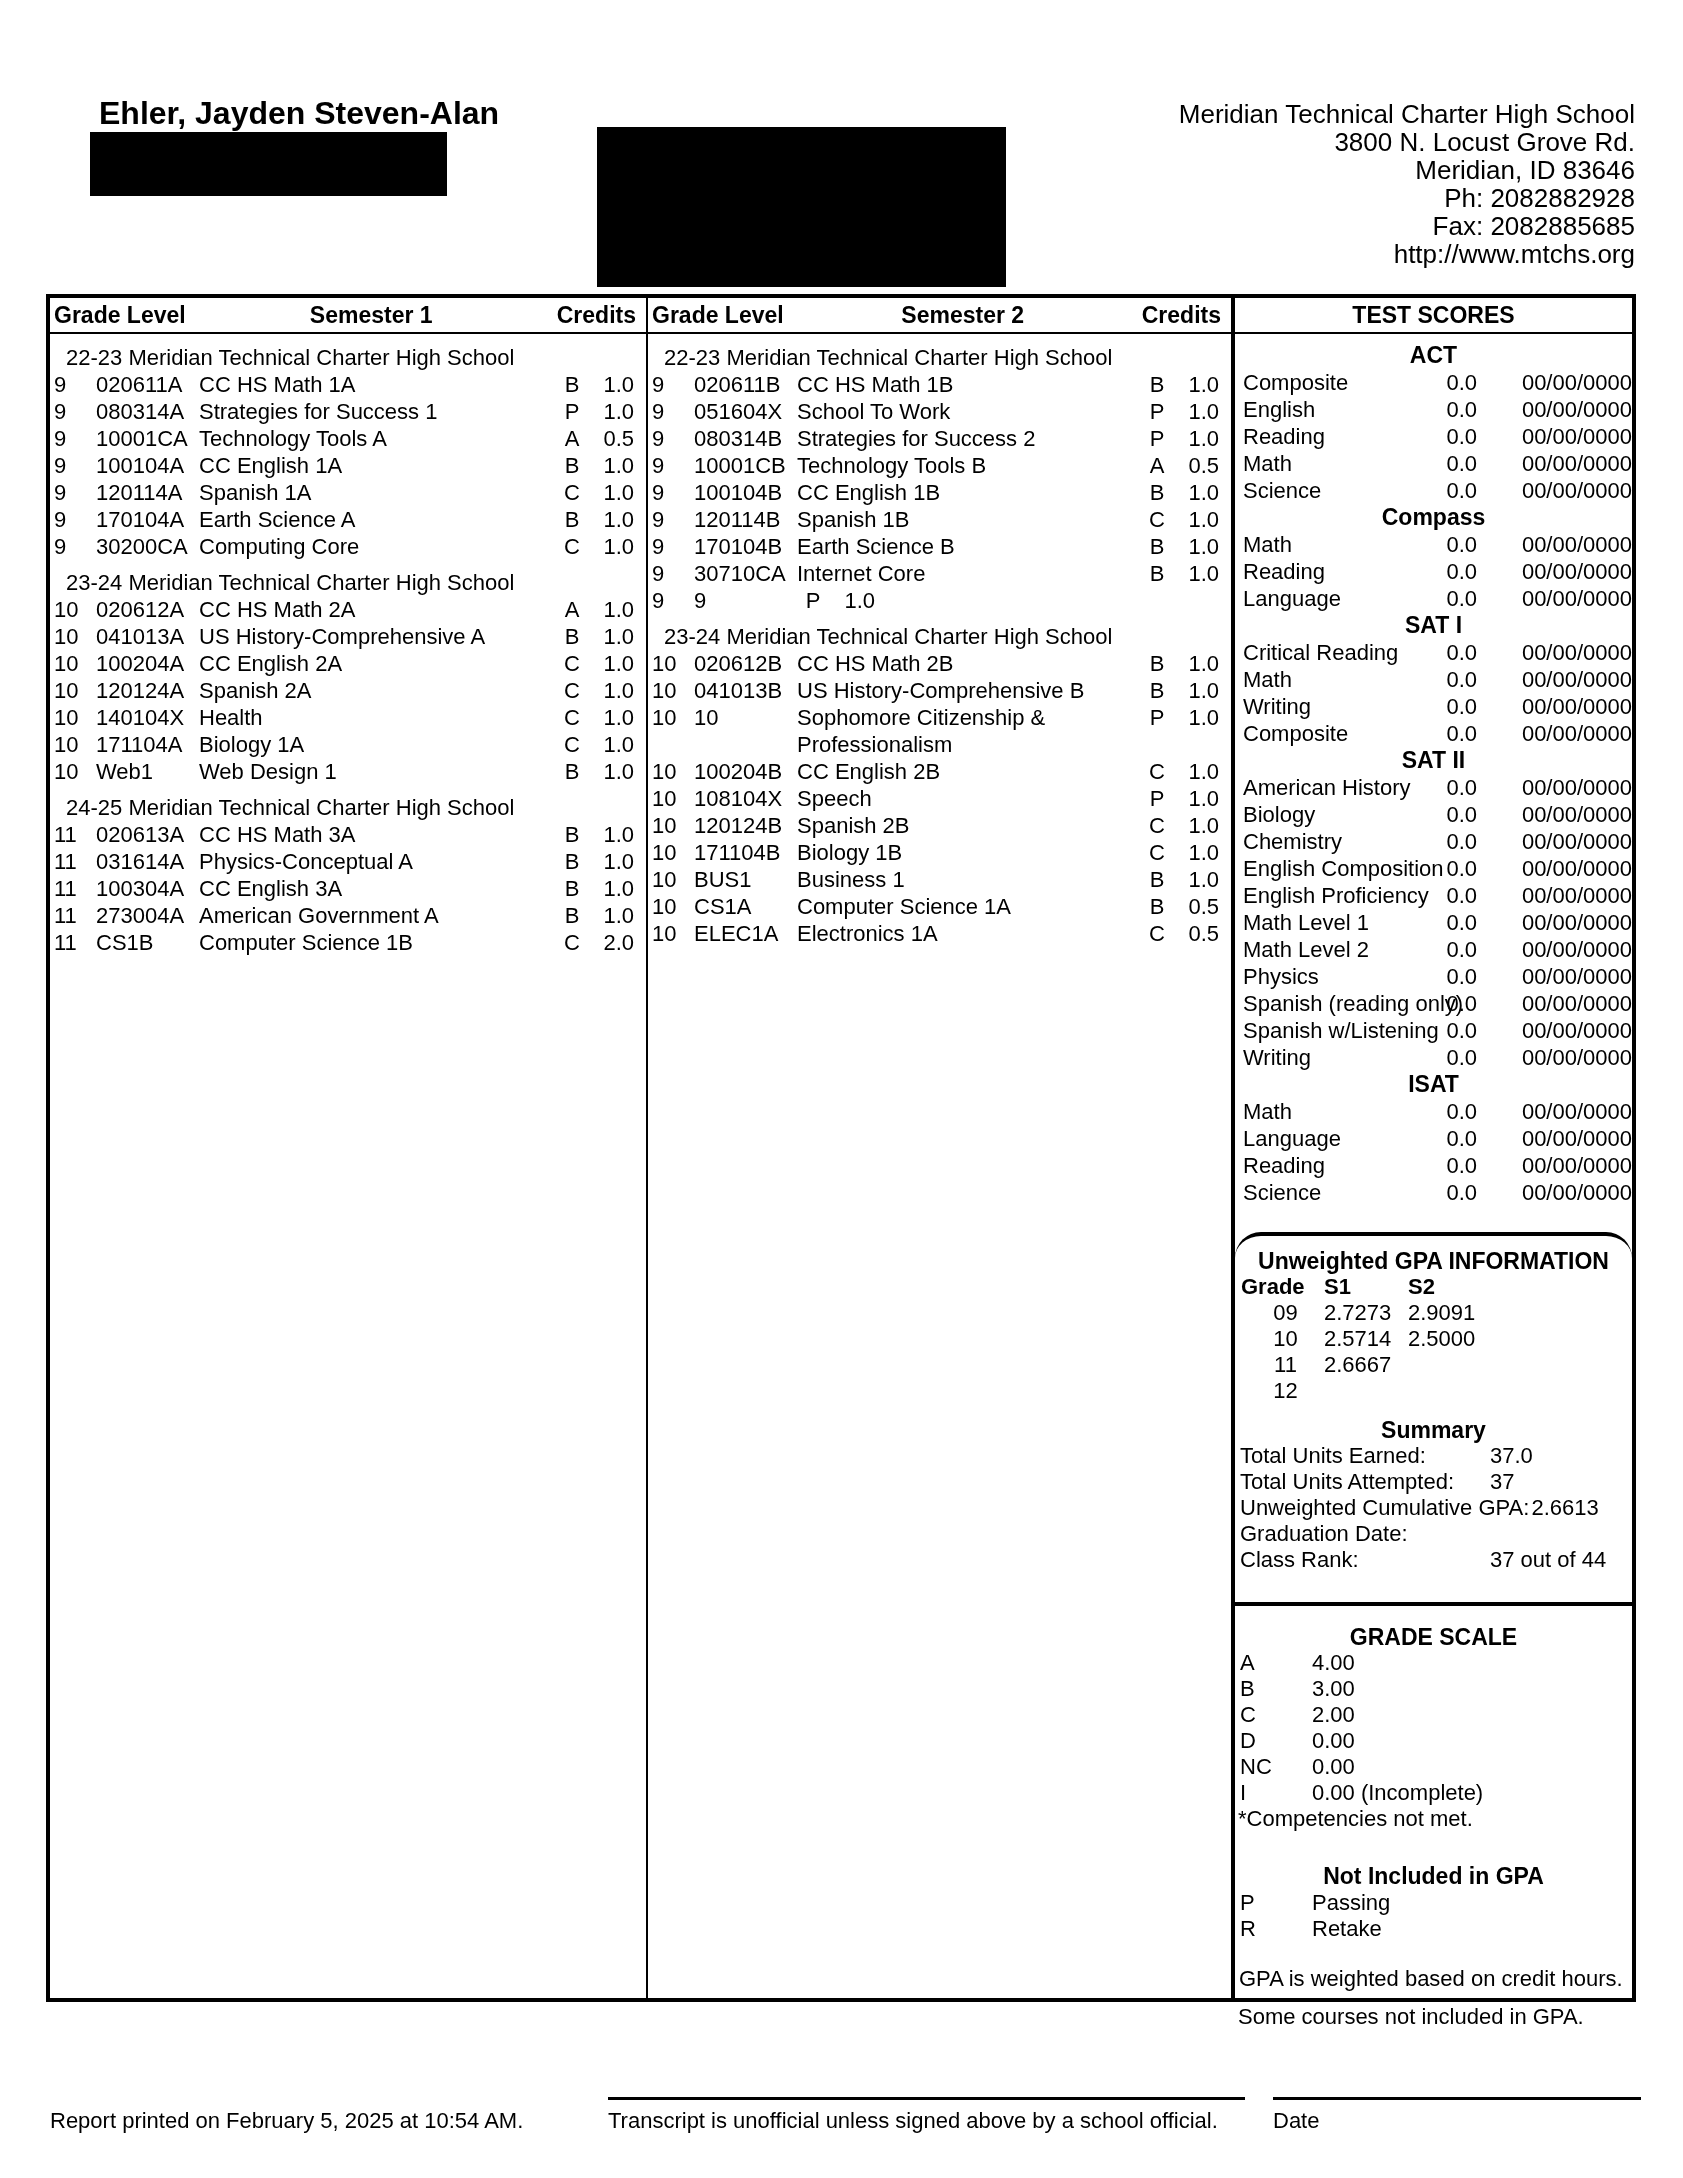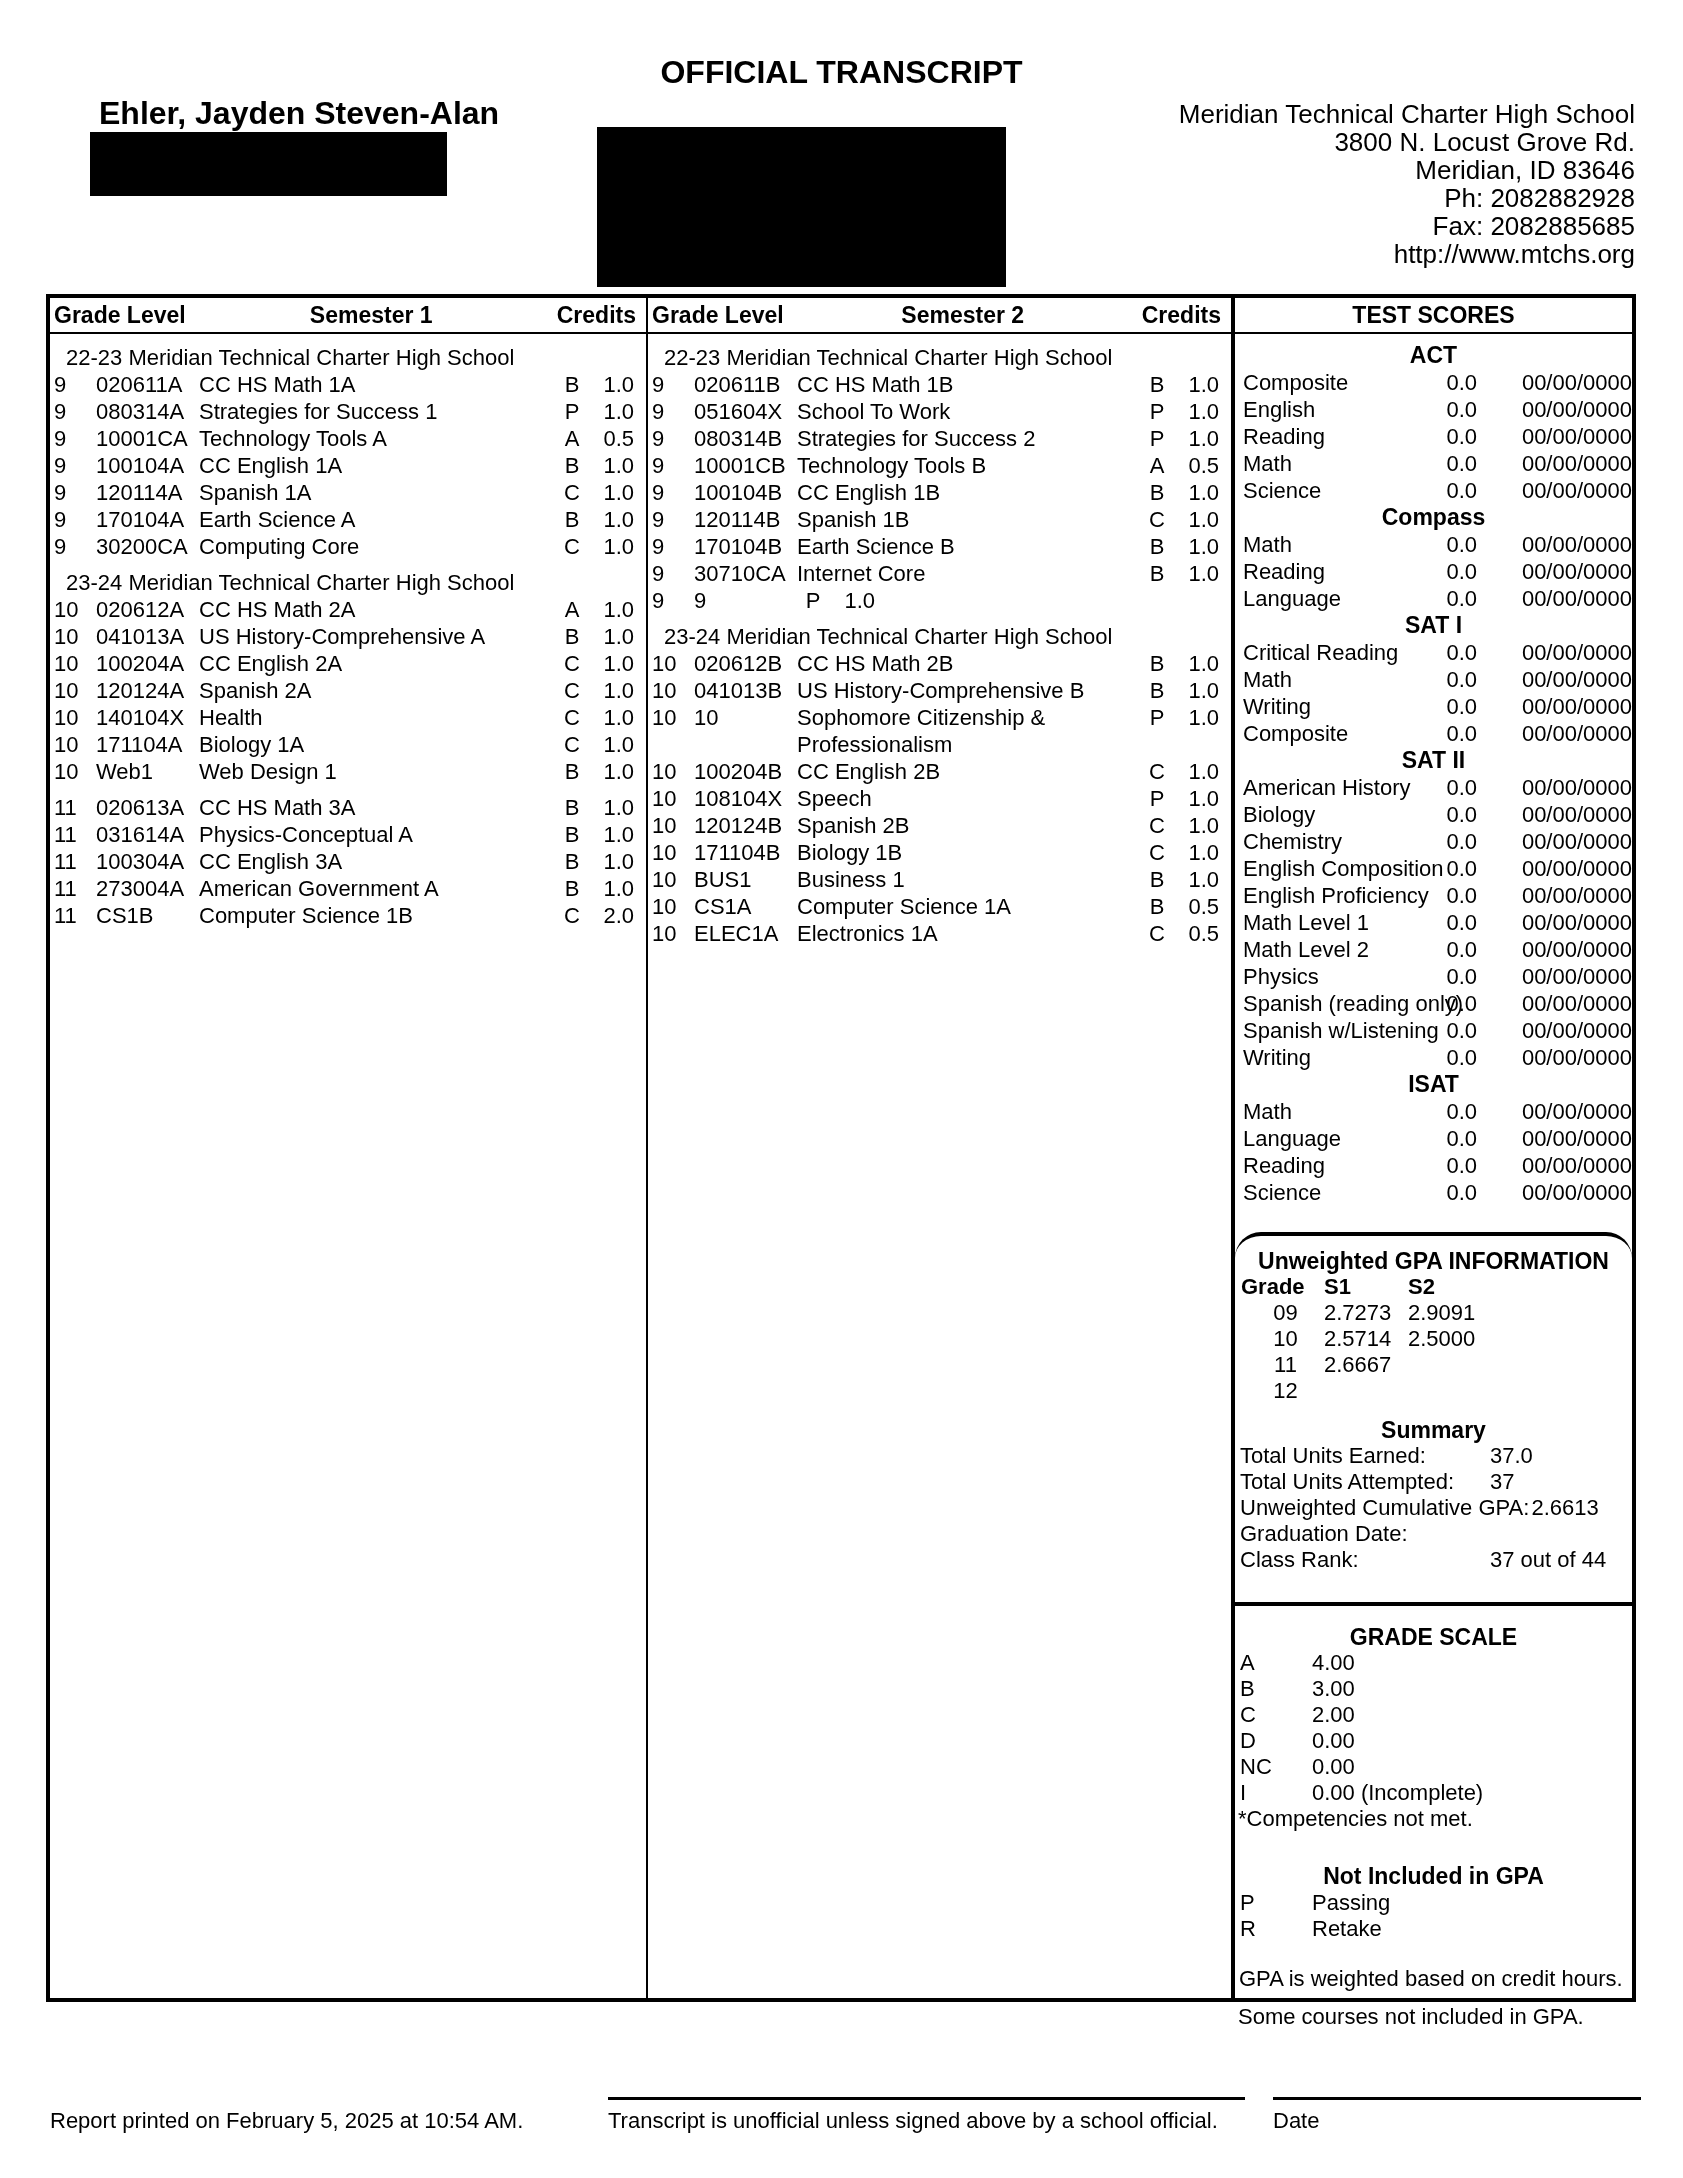--- a/index.html
+++ b/index.html
@@ -76,21 +76,20 @@
   .sig-line { position:absolute; left:608px; top:2097px; width:637px; height:0; border-top:3px solid #000; }
   .sig-caption { position:absolute; left:608px; top:2108px; font-size:22px; }
   .date-line { position:absolute; left:1273px; top:2097px; width:368px; height:0; border-top:3px solid #000; }
   .date-caption { position:absolute; left:1273px; top:2108px; font-size:22px; }
 </style>
 </head>
 <body>
 
 <div class="page">
 
-  <div class="doc-title">OFFICIAL TRANSCRIPT</div>
   <div class="student-name">Ehler, Jayden Steven-Alan</div>
   <div class="redaction r1"></div>
   <div class="redaction r2"></div>
 
   <div class="school-info">
     <div>Meridian Technical Charter High School</div>
     <div>3800 N. Locust Grove Rd.</div>
     <div>Meridian, ID 83646</div>
     <div>Ph: 2082882928</div>
     <div>Fax: 2082885685</div>
@@ -204,20 +203,21 @@
             </div>
             <div class="course-row">
               <span class="c-grade">10</span>
               <span class="c-code">Web1</span>
               <span class="c-name">Web Design 1</span>
               <span class="c-letter">B</span>
               <span class="c-credits">1.0</span>
             </div>
           </div>
           <div class="course-group">
+            <div class="group-header">24-25 Meridian Technical Charter High School</div>
             <div class="course-row">
               <span class="c-grade">11</span>
               <span class="c-code">020613A</span>
               <span class="c-name">CC HS Math 3A</span>
               <span class="c-letter">B</span>
               <span class="c-credits">1.0</span>
             </div>
             <div class="course-row">
               <span class="c-grade">11</span>
               <span class="c-code">031614A</span>

